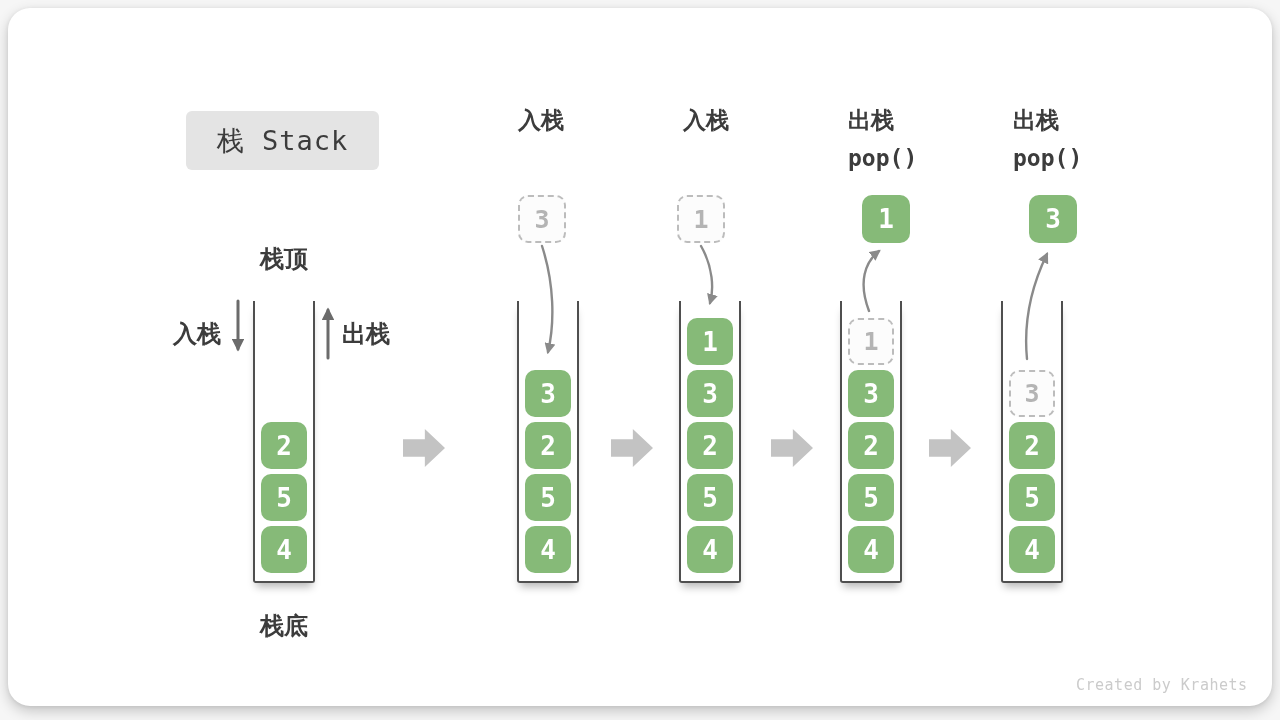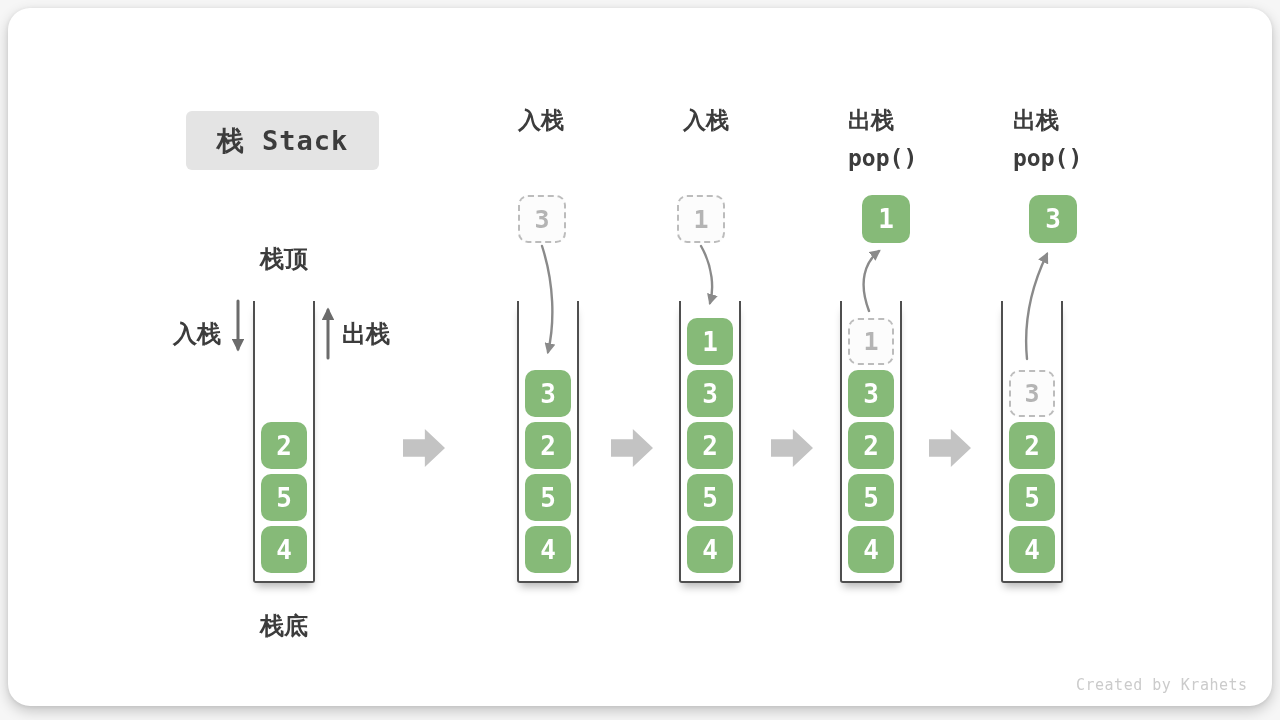--- a/index.html
+++ b/index.html
@@ -11,21 +11,21 @@
   *{box-sizing:border-box; margin:0; padding:0;}
   html,body{width:1280px;height:720px;}
   body{background:#f6f6f6; font-family:"Liberation Sans",sans-serif;}
   .stage{position:relative; width:1280px; height:720px; overflow:hidden;}
   .card{position:absolute; left:8px; top:8px; width:1264px; height:698px;
         background:#ffffff; border-radius:22px;
         box-shadow:0 5px 14px rgba(0,0,0,.20), 0 1px 4px rgba(0,0,0,.08);}
   .title-box{position:absolute; left:186px; top:111px; width:193px; height:59px;
         background:var(--title-bg); border-radius:6px;
         display:flex; align-items:center; justify-content:center;
-        font-family:"DejaVu Sans Mono",monospace; font-weight:bold;
+        font-family:"DejaVu Sans Mono",monospace; font-weight:normal;
         font-size:27px; color:var(--text); letter-spacing:1px;}
   .op{position:absolute; top:105px; width:170px; color:var(--text);}
   .op .op-name{font-size:23px; font-weight:bold;}
   .op .op-code{margin-top:9px; font-family:"DejaVu Sans Mono",monospace;
         font-weight:bold; font-size:23px;}
   .op .op-code .arg{color:var(--code-green);}
   .lbl{position:absolute; font-size:24px; font-weight:bold; color:var(--text);}
   .lbl.center{width:120px; text-align:center;}
   .well{position:absolute; top:301px; width:62px; height:282px;
         border-left:2px solid var(--wall); border-right:2px solid var(--wall);

